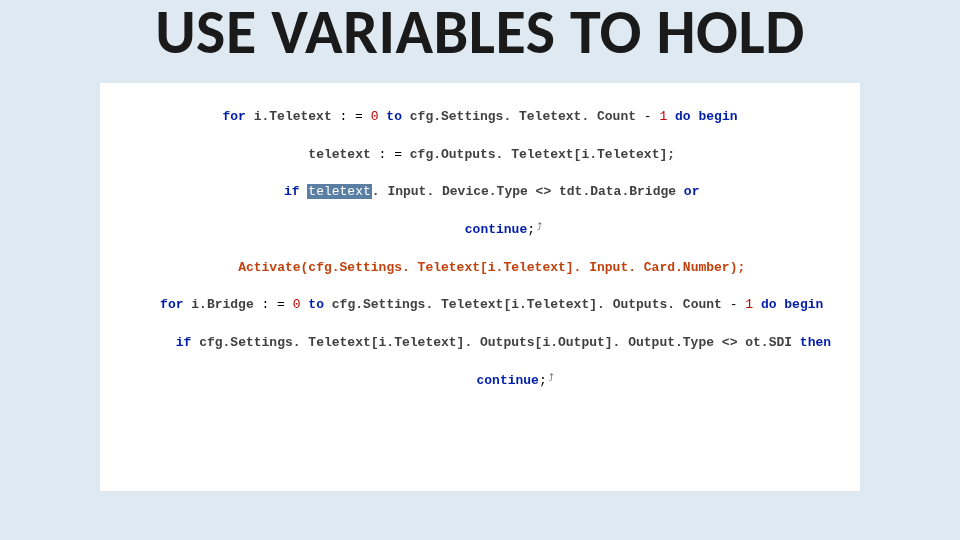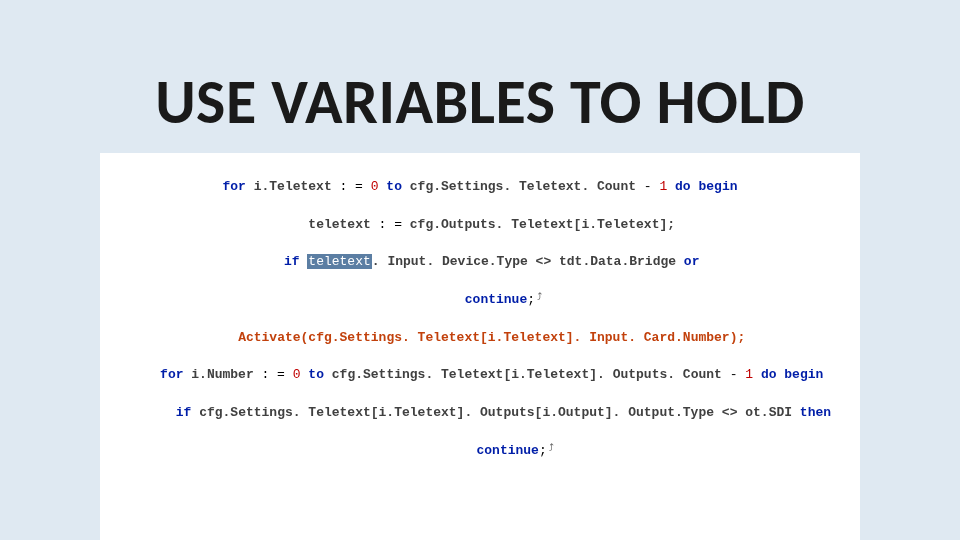--- a/index.html
+++ b/index.html
@@ -9,21 +9,20 @@
     background: #dfe9f2;
     font-family: Calibri, "Segoe UI", Arial, sans-serif;
     overflow: hidden;
   }
   .slide {
     width: 100%;
     height: 100%;
     display: flex;
     flex-direction: column;
     align-items: center;
-    padding-top: 70px;
     border-radius: 14px;
   }
   .title {
     font-size: 62px;
     font-weight: 700;
     color: #1a1a1a;
     text-align: center;
     line-height: 1.05;
     letter-spacing: 0.5px;
     margin-bottom: 18px;
@@ -64,20 +63,20 @@
   <h1 class="title">
     <span>USE VARIABLES TO HOLD</span><br>
   </h1>
 
   <div class="code-block">
 <span class="line"><span class="kw">for</span> <span class="ident">i.Teletext</span><span> : = </span><span class="num">0</span> <span class="kw">to</span> <span class="ident">cfg.Settings. Teletext. Count</span><span> - </span><span class="num">1</span> <span class="kw">do</span> <span class="kw">begin</span></span>
 <span class="line">   <span class="ident">teletext</span><span> : = </span><span class="ident">cfg.Outputs. Teletext[i.Teletext];</span></span>
 <span class="line">   <span class="kw">if</span> <span class="sel">teletext</span><span class="ident">. Input. Device.Type &lt;&gt; tdt.Data.Bridge</span> <span class="kw">or</span></span>
 <span class="line">      <span class="kw">continue</span><span>;</span><span class="cursor">⤴</span></span>
 <span class="line">   <span class="func">Activate(cfg.Settings. Teletext[i.Teletext]. Input. Card.Number);</span></span>
-<span class="line">   <span class="kw">for</span> <span class="ident">i.Number</span><span> : = </span><span class="num">0</span> <span class="kw">to</span> <span class="ident">cfg.Settings. Teletext[i.Teletext]. Outputs. Count</span><span> - </span><span class="num">1</span> <span class="kw">do</span> <span class="kw">begin</span></span>
+<span class="line">   <span class="kw">for</span> <span class="ident">i.Bridge</span><span> : = </span><span class="num">0</span> <span class="kw">to</span> <span class="ident">cfg.Settings. Teletext[i.Teletext]. Outputs. Count</span><span> - </span><span class="num">1</span> <span class="kw">do</span> <span class="kw">begin</span></span>
 <span class="line">      <span class="kw">if</span> <span class="ident">cfg.Settings. Teletext[i.Teletext]. Outputs[i.Output]. Output.Type &lt;&gt; ot.SDI</span> <span class="kw">then</span></span>
 <span class="line">         <span class="kw">continue</span><span>;</span><span class="cursor">⤴</span></span>
 
 
 
   </div>
 </div>
 
 </body></html>

